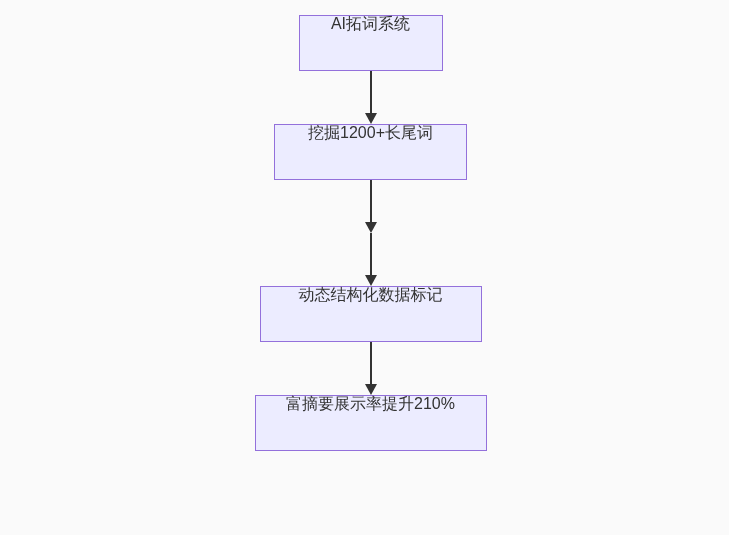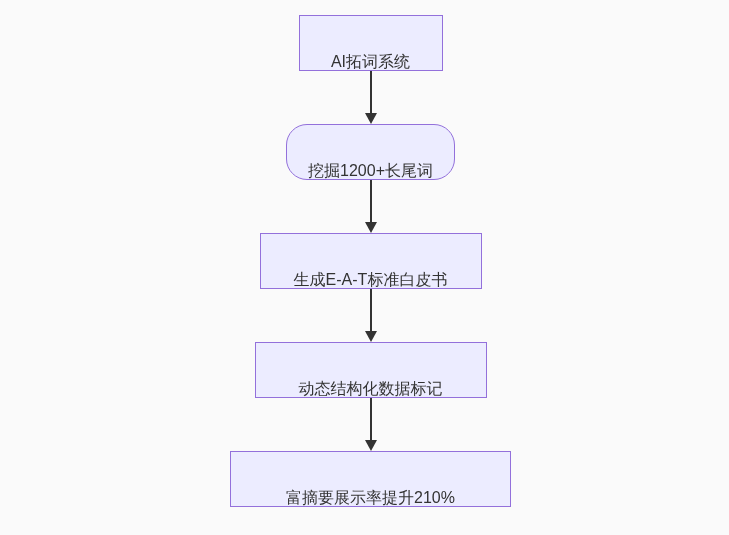--- a/index.html
+++ b/index.html
@@ -29,32 +29,32 @@
     width: 729px;
     height: 535px;
     display: flex;
     flex-direction: column;
     align-items: center;
     padding-top: 15px;
   }
   .node {
     height: 56px;
     display: flex;
-    align-items: flex-end;
+    align-items: flex-start;
     justify-content: center;
     background: var(--node-fill);
     border: 1.5px solid var(--node-border);
     color: var(--text);
     font-size: 16px;
     line-height: 1;
     text-align: center;
     flex: 0 0 auto;
   }
   .node:nth-of-type(1) { width: 144px; }
-  .node:nth-of-type(2) { width: 169px; border-radius: 21px; }
+  .node:nth-of-type(2) { width: 193px; }
   .node:nth-of-type(3) { width: 222px; }
   .node:nth-of-type(4) { width: 232px; }
   .node:nth-of-type(5) { width: 281px; }
   .arrow {
     display: block;
     width: 14px;
     height: 53px;
     flex: 0 0 auto;
     color: var(--arrow);
   }
@@ -75,23 +75,20 @@
 
   <div class="node">
     <span>挖掘1200+长尾词</span>
   </div>
 
   <svg class="arrow" viewBox="0 0 14 53" xmlns="http://www.w3.org/2000/svg">
     <line x1="7" y1="0" x2="7" y2="44" stroke="currentColor" stroke-width="2"></line>
     <polygon points="1,42 13,42 7,53" fill="currentColor"></polygon>
   </svg>
 
-  <div class="node">
-    <span>生成E-A-T标准白皮书</span>
-  </div>
 
   <svg class="arrow" viewBox="0 0 14 53" xmlns="http://www.w3.org/2000/svg">
     <line x1="7" y1="0" x2="7" y2="44" stroke="currentColor" stroke-width="2"></line>
     <polygon points="1,42 13,42 7,53" fill="currentColor"></polygon>
   </svg>
 
   <div class="node">
     <span>动态结构化数据标记</span>
   </div>
 

